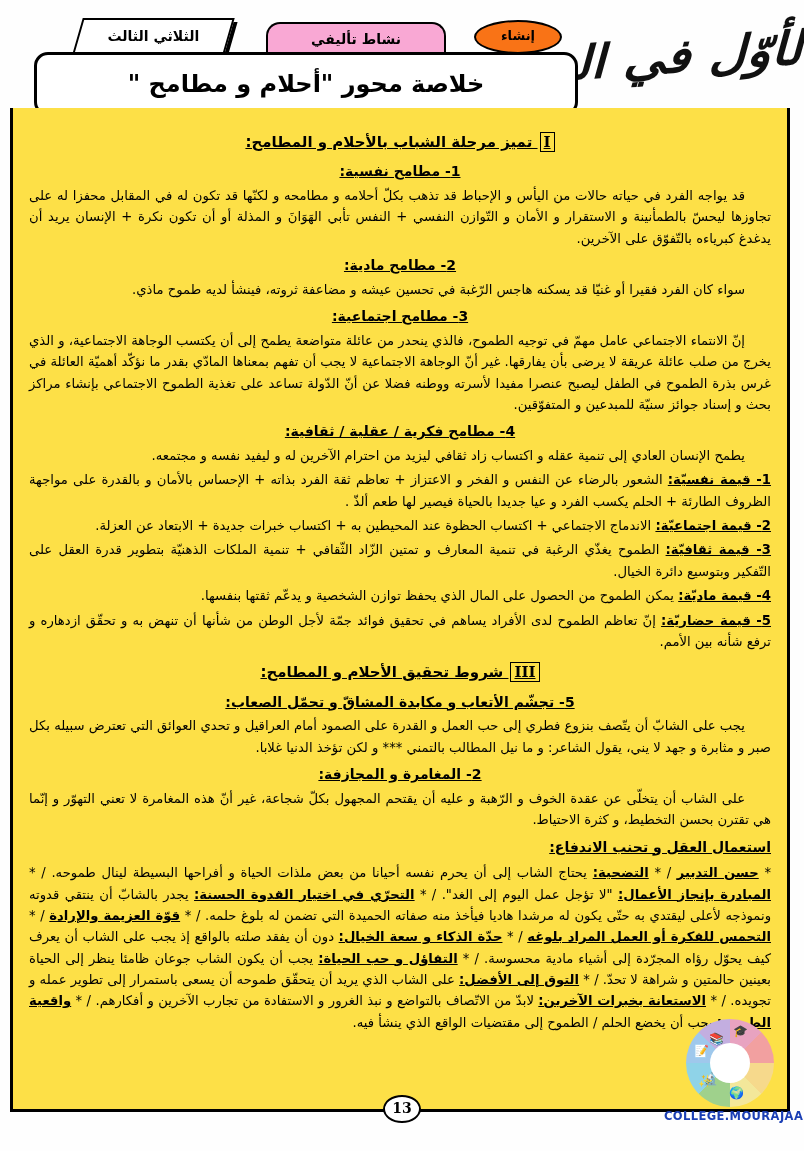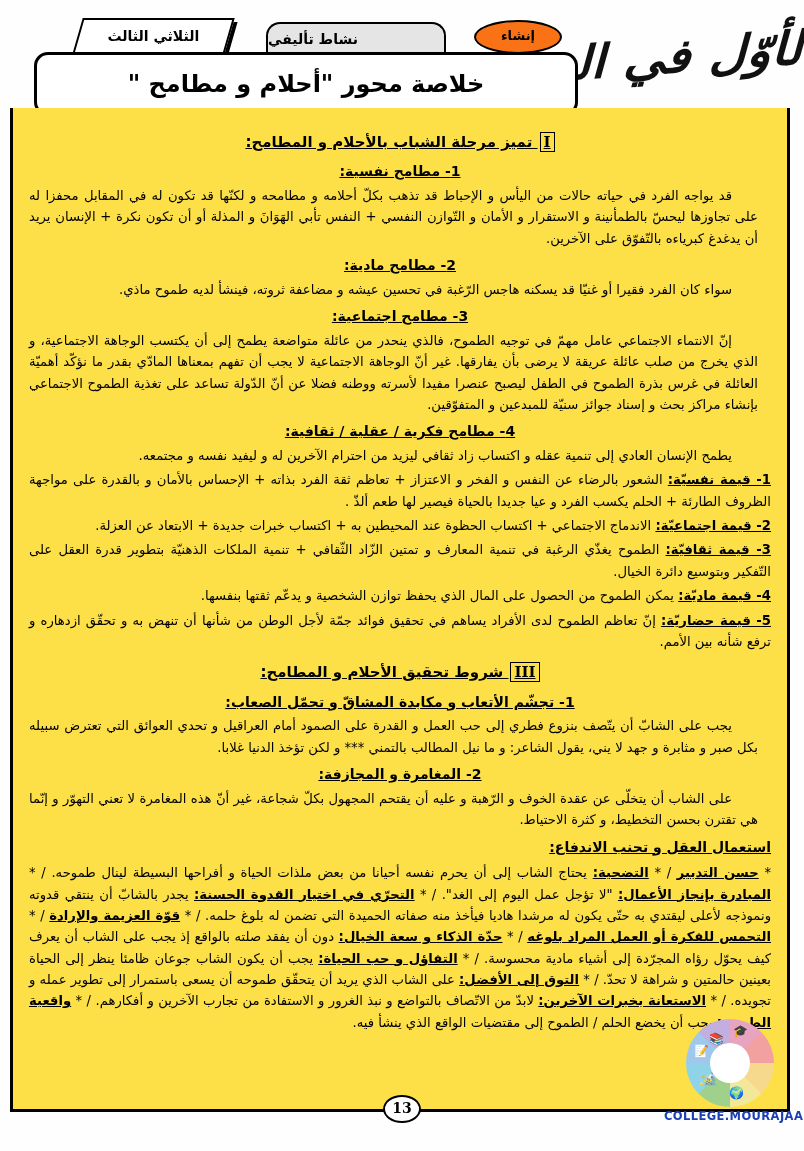--- a/index.html
+++ b/index.html
@@ -64,22 +64,22 @@
     position: absolute;
     top: 22px;
     right: 358px;
     width: 176px;
     height: 32px;
     border: 2.5px solid #000;
     border-radius: 14px 14px 0 0;
     font-size: 14px;
     font-weight: bold;
     line-height: 30px;
-    text-align: left;
-    background: #e5e5e5;
+    text-align: center;
+    background: #f9a8d4;
     border-bottom: none;
   }
   .tab-para {
     position: absolute;
     top: 18px;
     right: 575px;
     width: 148px;
     height: 36px;
     border: 2.5px solid #000;
     background: #fff;
@@ -147,21 +147,21 @@
   }
   .sub-head {
     text-align: center;
     font-weight: bold;
     font-size: 14px;
     text-decoration: underline;
     margin: 5px 0 2px 0;
   }
   .para {
     text-indent: 26px;
-    margin: 0 13px 3px 0;
+    margin: 0 0 3px 0;
   }
   .num-item {
     margin: 0 0 3px 0;
   }
   .num-item .lead {
     font-weight: bold;
     text-decoration: underline;
   }
   .list-block {
     margin-top: 4px;
@@ -285,21 +285,21 @@
         <div class="sub-head">3- مطامح اجتماعية:</div>
         <div class="para">إنّ الانتماء الاجتماعي عامل مهمّ في توجيه الطموح، فالذي ينحدر من عائلة متواضعة يطمح إلى أن يكتسب الوجاهة الاجتماعية، و الذي يخرج من صلب عائلة عريقة لا يرضى بأن يفارقها. غير أنّ الوجاهة الاجتماعية لا يجب أن تفهم بمعناها المادّي بقدر ما نؤكّد أهميّة العائلة في غرس بذرة الطموح في الطفل ليصبح عنصرا مفيدا لأسرته ووطنه فضلا عن أنّ الدّولة تساعد على تغذية الطموح الاجتماعي بإنشاء مراكز بحث و إسناد جوائز سنيّة للمبدعين و المتفوّقين.</div>
         <div class="sub-head">4- مطامح فكرية / عقلية / ثقافية:</div>
         <div class="para">يطمح الإنسان العادي إلى تنمية عقله و اكتساب زاد ثقافي ليزيد من احترام الآخرين له و ليفيد نفسه و مجتمعه.</div>
         <div class="num-item"><span class="lead">1- قيمة نفسيّة:</span> <span>الشعور بالرضاء عن النفس و الفخر و الاعتزاز + تعاظم ثقة الفرد بذاته + الإحساس بالأمان و بالقدرة على مواجهة الظروف الطارئة + الحلم يكسب الفرد و عيا جديدا بالحياة فيصير لها طعم ألذّ .</span></div>
         <div class="num-item"><span class="lead">2- قيمة اجتماعيّة:</span> <span>الاندماج الاجتماعي + اكتساب الحظوة عند المحيطين به + اكتساب خبرات جديدة + الابتعاد عن العزلة.</span></div>
         <div class="num-item"><span class="lead">3- قيمة ثقافيّة:</span> <span>الطموح يغذّي الرغبة في تنمية المعارف و تمتين الزّاد الثّقافي + تنمية الملكات الذهنيّة بتطوير قدرة العقل على التّفكير وبتوسيع دائرة الخيال.</span></div>
         <div class="num-item"><span class="lead">4- قيمة ماديّة:</span> <span>يمكن الطموح من الحصول على المال الذي يحفظ توازن الشخصية و يدعّم ثقتها بنفسها.</span></div>
         <div class="num-item"><span class="lead">5- قيمة حضاريّة:</span> <span>إنّ تعاظم الطموح لدى الأفراد يساهم في تحقيق فوائد جمّة لأجل الوطن من شأنها أن تنهض به و تحقّق ازدهاره و ترفع شأنه بين الأمم.</span></div>
         <div class="sec-head"><span class="roman">III</span><span> شروط تحقيق الأحلام و المطامح:</span></div>
-        <div class="sub-head">1- تجشّم الأتعاب و مكابدة المشاقّ و تحمّل الصعاب:</div>
+        <div class="sub-head">5- تجشّم الأتعاب و مكابدة المشاقّ و تحمّل الصعاب:</div>
         <div class="para">يجب على الشابّ أن يتّصف بنزوع فطري إلى حب العمل و القدرة على الصمود أمام العراقيل و تحدي العوائق التي تعترض سبيله بكل صبر و مثابرة و جهد لا يني، يقول الشاعر: و ما نيل المطالب بالتمني   *** و لكن تؤخذ الدنيا غلابا.</div>
         <div class="sub-head">2- المغامرة و المجازفة:</div>
         <div class="para">على الشاب أن يتخلّى عن عقدة الخوف و الرّهبة و عليه أن يقتحم المجهول بكلّ شجاعة، غير أنّ هذه المغامرة لا تعني التهوّر و إنّما هي تقترن بحسن التخطيط، و كثرة الاحتياط.</div>
         <div class="sub-head" style="text-align: right;">استعمال العقل و تجنب الاندفاع:</div>
         <div class="list-block"><span class="bullet-item"><span>*</span> <span class="b">حسن التدبير</span></span><span> / </span><span class="bullet-item"><span>*</span> <span class="b">التضحية:</span> <span>يحتاج الشاب إلى أن يحرم نفسه أحيانا من بعض ملذات الحياة و أفراحها البسيطة لينال طموحه.</span></span><span> / </span><span class="bullet-item"><span>*</span> <span class="b">المبادرة بإنجاز الأعمال:</span> <span>"لا تؤجل عمل اليوم إلى الغد".</span></span><span> / </span><span class="bullet-item"><span>*</span> <span class="b">التحرّي في اختيار القدوة الحسنة:</span> <span>يجدر بالشابّ أن ينتقي قدوته ونموذجه لأعلى ليقتدي به حتّى يكون له مرشدا هاديا فيأخذ منه صفاته الحميدة التي تضمن له بلوغ حلمه.</span></span><span> / </span><span class="bullet-item"><span>*</span> <span class="b">قوّة العزيمة والإرادة</span></span><span> / </span><span class="bullet-item"><span>*</span> <span class="b">التحمس للفكرة أو العمل المراد بلوغه</span></span><span> / </span><span class="bullet-item"><span>*</span> <span class="b">حدّة الذكاء و سعة الخيال:</span> <span>دون أن يفقد صلته بالواقع إذ يجب على الشاب أن يعرف كيف يحوّل رؤاه المجرّدة إلى أشياء مادية محسوسة.</span></span><span> / </span><span class="bullet-item"><span>*</span> <span class="b">التفاؤل و حب الحياة:</span> <span>يجب أن يكون الشاب جوعان ظامئا ينظر إلى الحياة بعينين حالمتين و شراهة لا تحدّ.</span></span><span> / </span><span class="bullet-item"><span>*</span> <span class="b">التوق إلى الأفضل:</span> <span>على الشاب الذي يريد أن يتحقّق طموحه أن يسعى باستمرار إلى تطوير عمله و تجويده.</span></span><span> / </span><span class="bullet-item"><span>*</span> <span class="b">الاستعانة بخبرات الآخرين:</span> <span>لابدّ من الاتّصاف بالتواضع و نبذ الغرور و الاستفادة من تجارب الآخرين و أفكارهم.</span></span><span> / </span><span class="bullet-item"><span>*</span> <span class="b">واقعية الطموح:</span> <span>يجب أن يخضع الحلم / الطموح إلى مقتضيات الواقع الذي ينشأ فيه.</span></span></div>
       </div>
   </div>
 
   <div class="footer-rule"></div>
   <div class="page-num">13</div>

